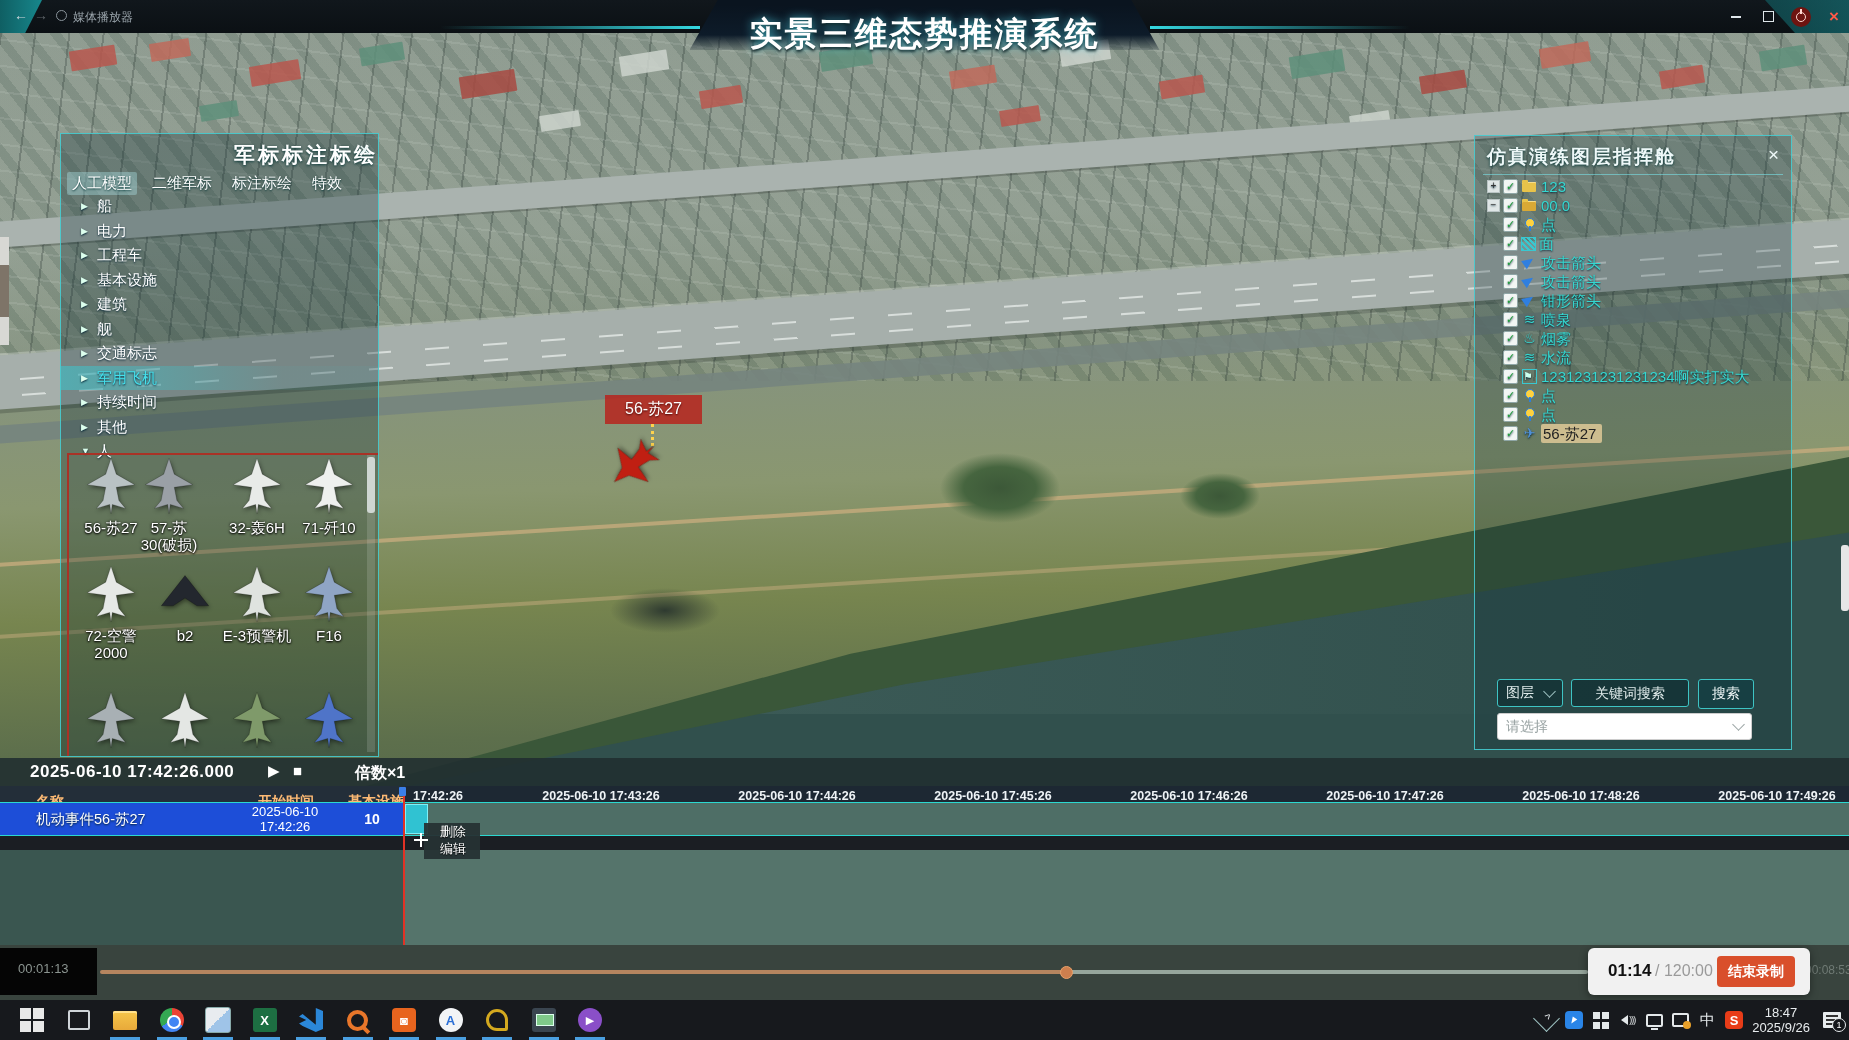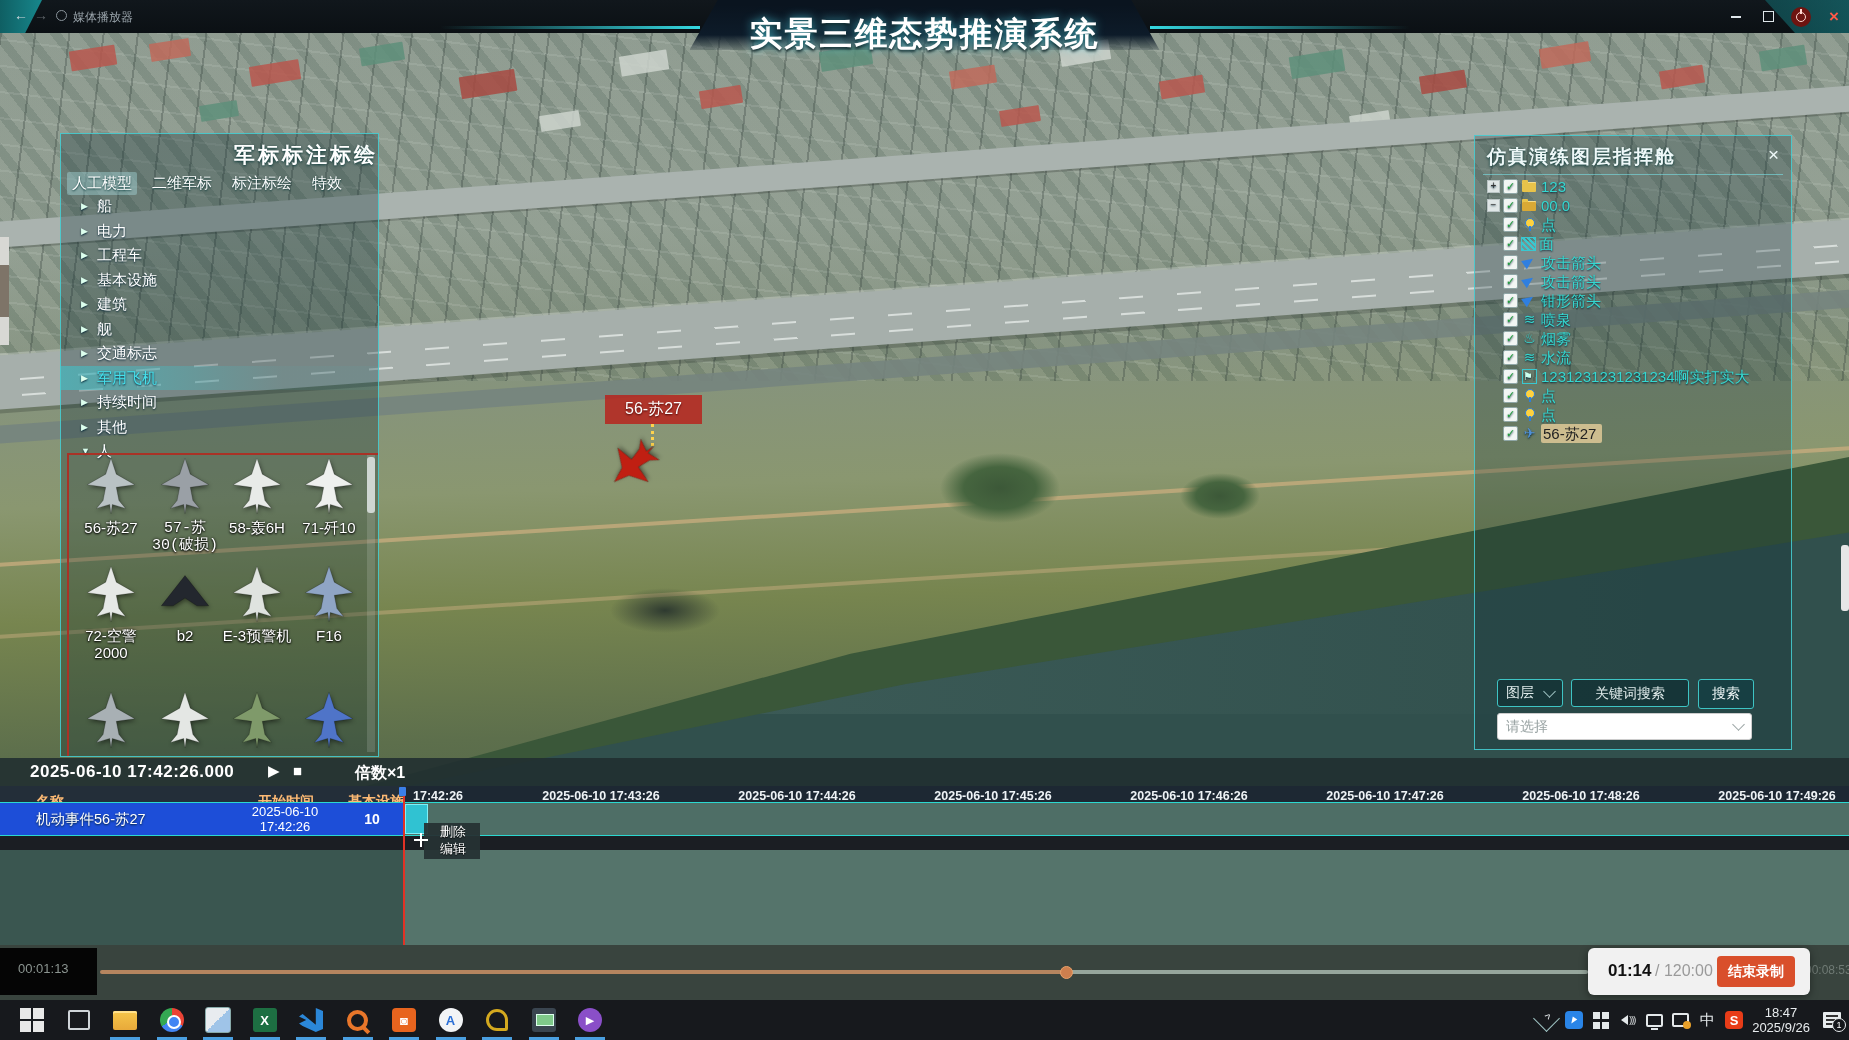--- a/index.html
+++ b/index.html
@@ -360,31 +360,31 @@
         <div class="lp-item"><span class="arr">▶</span><span>其他</span></div>
         <div class="lp-item"><span class="arr">▼</span><span>人</span></div>
       </div>
     <div id="model-grid">
         <div class="model-cell" style="left: 6px; top: 2px;">
           <div><svg width="58" height="58" viewBox="0 0 40 44" style="transform:rotate(0deg);filter:drop-shadow(1px 2px 2px rgba(0,0,0,.45));">
               <path d="M20 1 L24 13 L38 21 L24 23 L26 33 L31 39 L21 36 L20 43 L19 36 L9 39 L14 33 L16 23 L2 21 L16 13 Z" fill="#b9c2c4" stroke="rgba(0,0,0,.25)" stroke-width="0.6"></path>
             </svg></div>
           <div class="model-label">56-苏27</div>
         </div>
-        <div class="model-cell" style="left: 80px; top: 2px; font-family: Liberation Mono, monospace;">
+        <div class="model-cell" style="left: 64px; top: 2px;">
           <div><svg width="58" height="58" viewBox="0 0 40 44" style="transform:rotate(0deg);filter:drop-shadow(1px 2px 2px rgba(0,0,0,.45));">
               <path d="M20 1 L24 13 L38 21 L24 23 L26 33 L31 39 L21 36 L20 43 L19 36 L9 39 L14 33 L16 23 L2 21 L16 13 Z" fill="#9aa0a6" stroke="rgba(0,0,0,.25)" stroke-width="0.6"></path>
             </svg></div>
           <div class="model-label">57-苏30(破损)</div>
         </div>
         <div class="model-cell" style="left: 152px; top: 2px;">
           <div><svg width="58" height="58" viewBox="0 0 40 44" style="transform:rotate(0deg);filter:drop-shadow(1px 2px 2px rgba(0,0,0,.45));">
               <path d="M20 1 L24 13 L38 21 L24 23 L26 33 L31 39 L21 36 L20 43 L19 36 L9 39 L14 33 L16 23 L2 21 L16 13 Z" fill="#e8ebe8" stroke="rgba(0,0,0,.25)" stroke-width="0.6"></path>
             </svg></div>
-          <div class="model-label">58-轰6H</div>
+          <div class="model-label">32-轰6H</div>
         </div>
         <div class="model-cell" style="left: 224px; top: 2px;">
           <div><svg width="58" height="58" viewBox="0 0 40 44" style="transform:rotate(0deg);filter:drop-shadow(1px 2px 2px rgba(0,0,0,.45));">
               <path d="M20 1 L24 13 L38 21 L24 23 L26 33 L31 39 L21 36 L20 43 L19 36 L9 39 L14 33 L16 23 L2 21 L16 13 Z" fill="#eef0ee" stroke="rgba(0,0,0,.25)" stroke-width="0.6"></path>
             </svg></div>
           <div class="model-label">71-歼10</div>
         </div>
         <div class="model-cell" style="left: 6px; top: 110px;">
           <div><svg width="58" height="58" viewBox="0 0 40 44" style="transform:rotate(0deg);filter:drop-shadow(1px 2px 2px rgba(0,0,0,.45));">
               <path d="M20 1 L24 13 L38 21 L24 23 L26 33 L31 39 L21 36 L20 43 L19 36 L9 39 L14 33 L16 23 L2 21 L16 13 Z" fill="#e6e9e6" stroke="rgba(0,0,0,.25)" stroke-width="0.6"></path>

